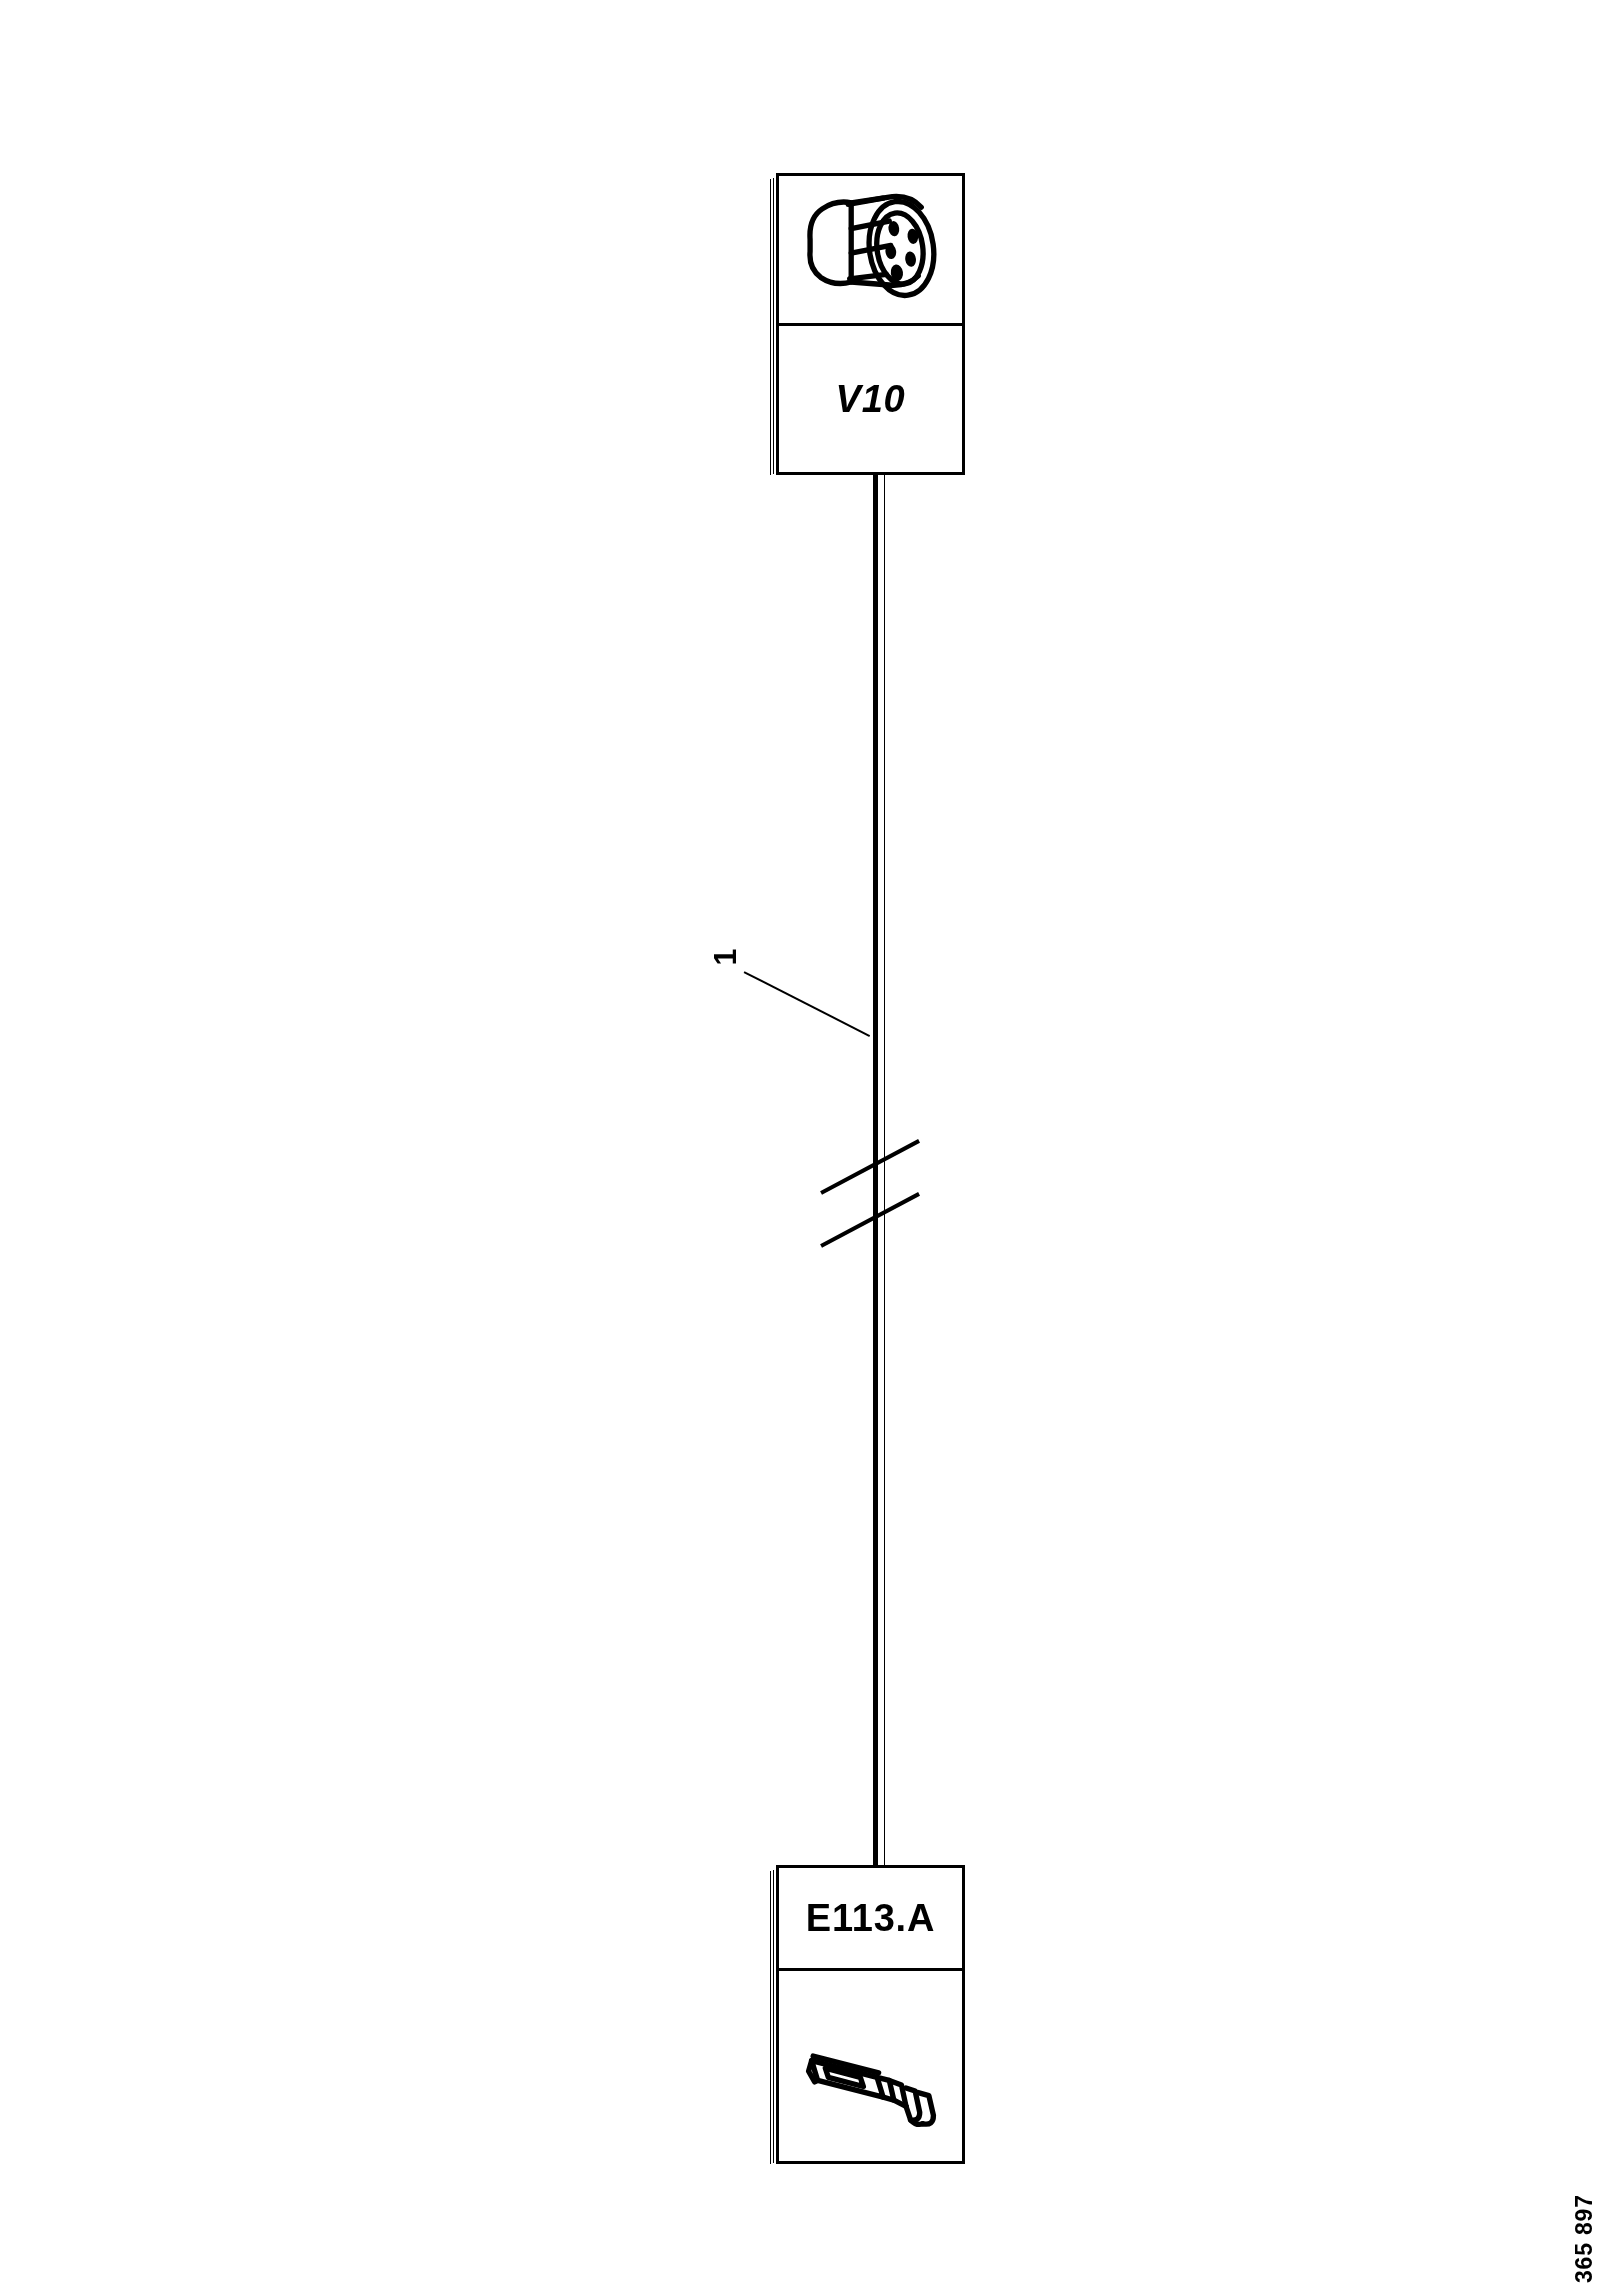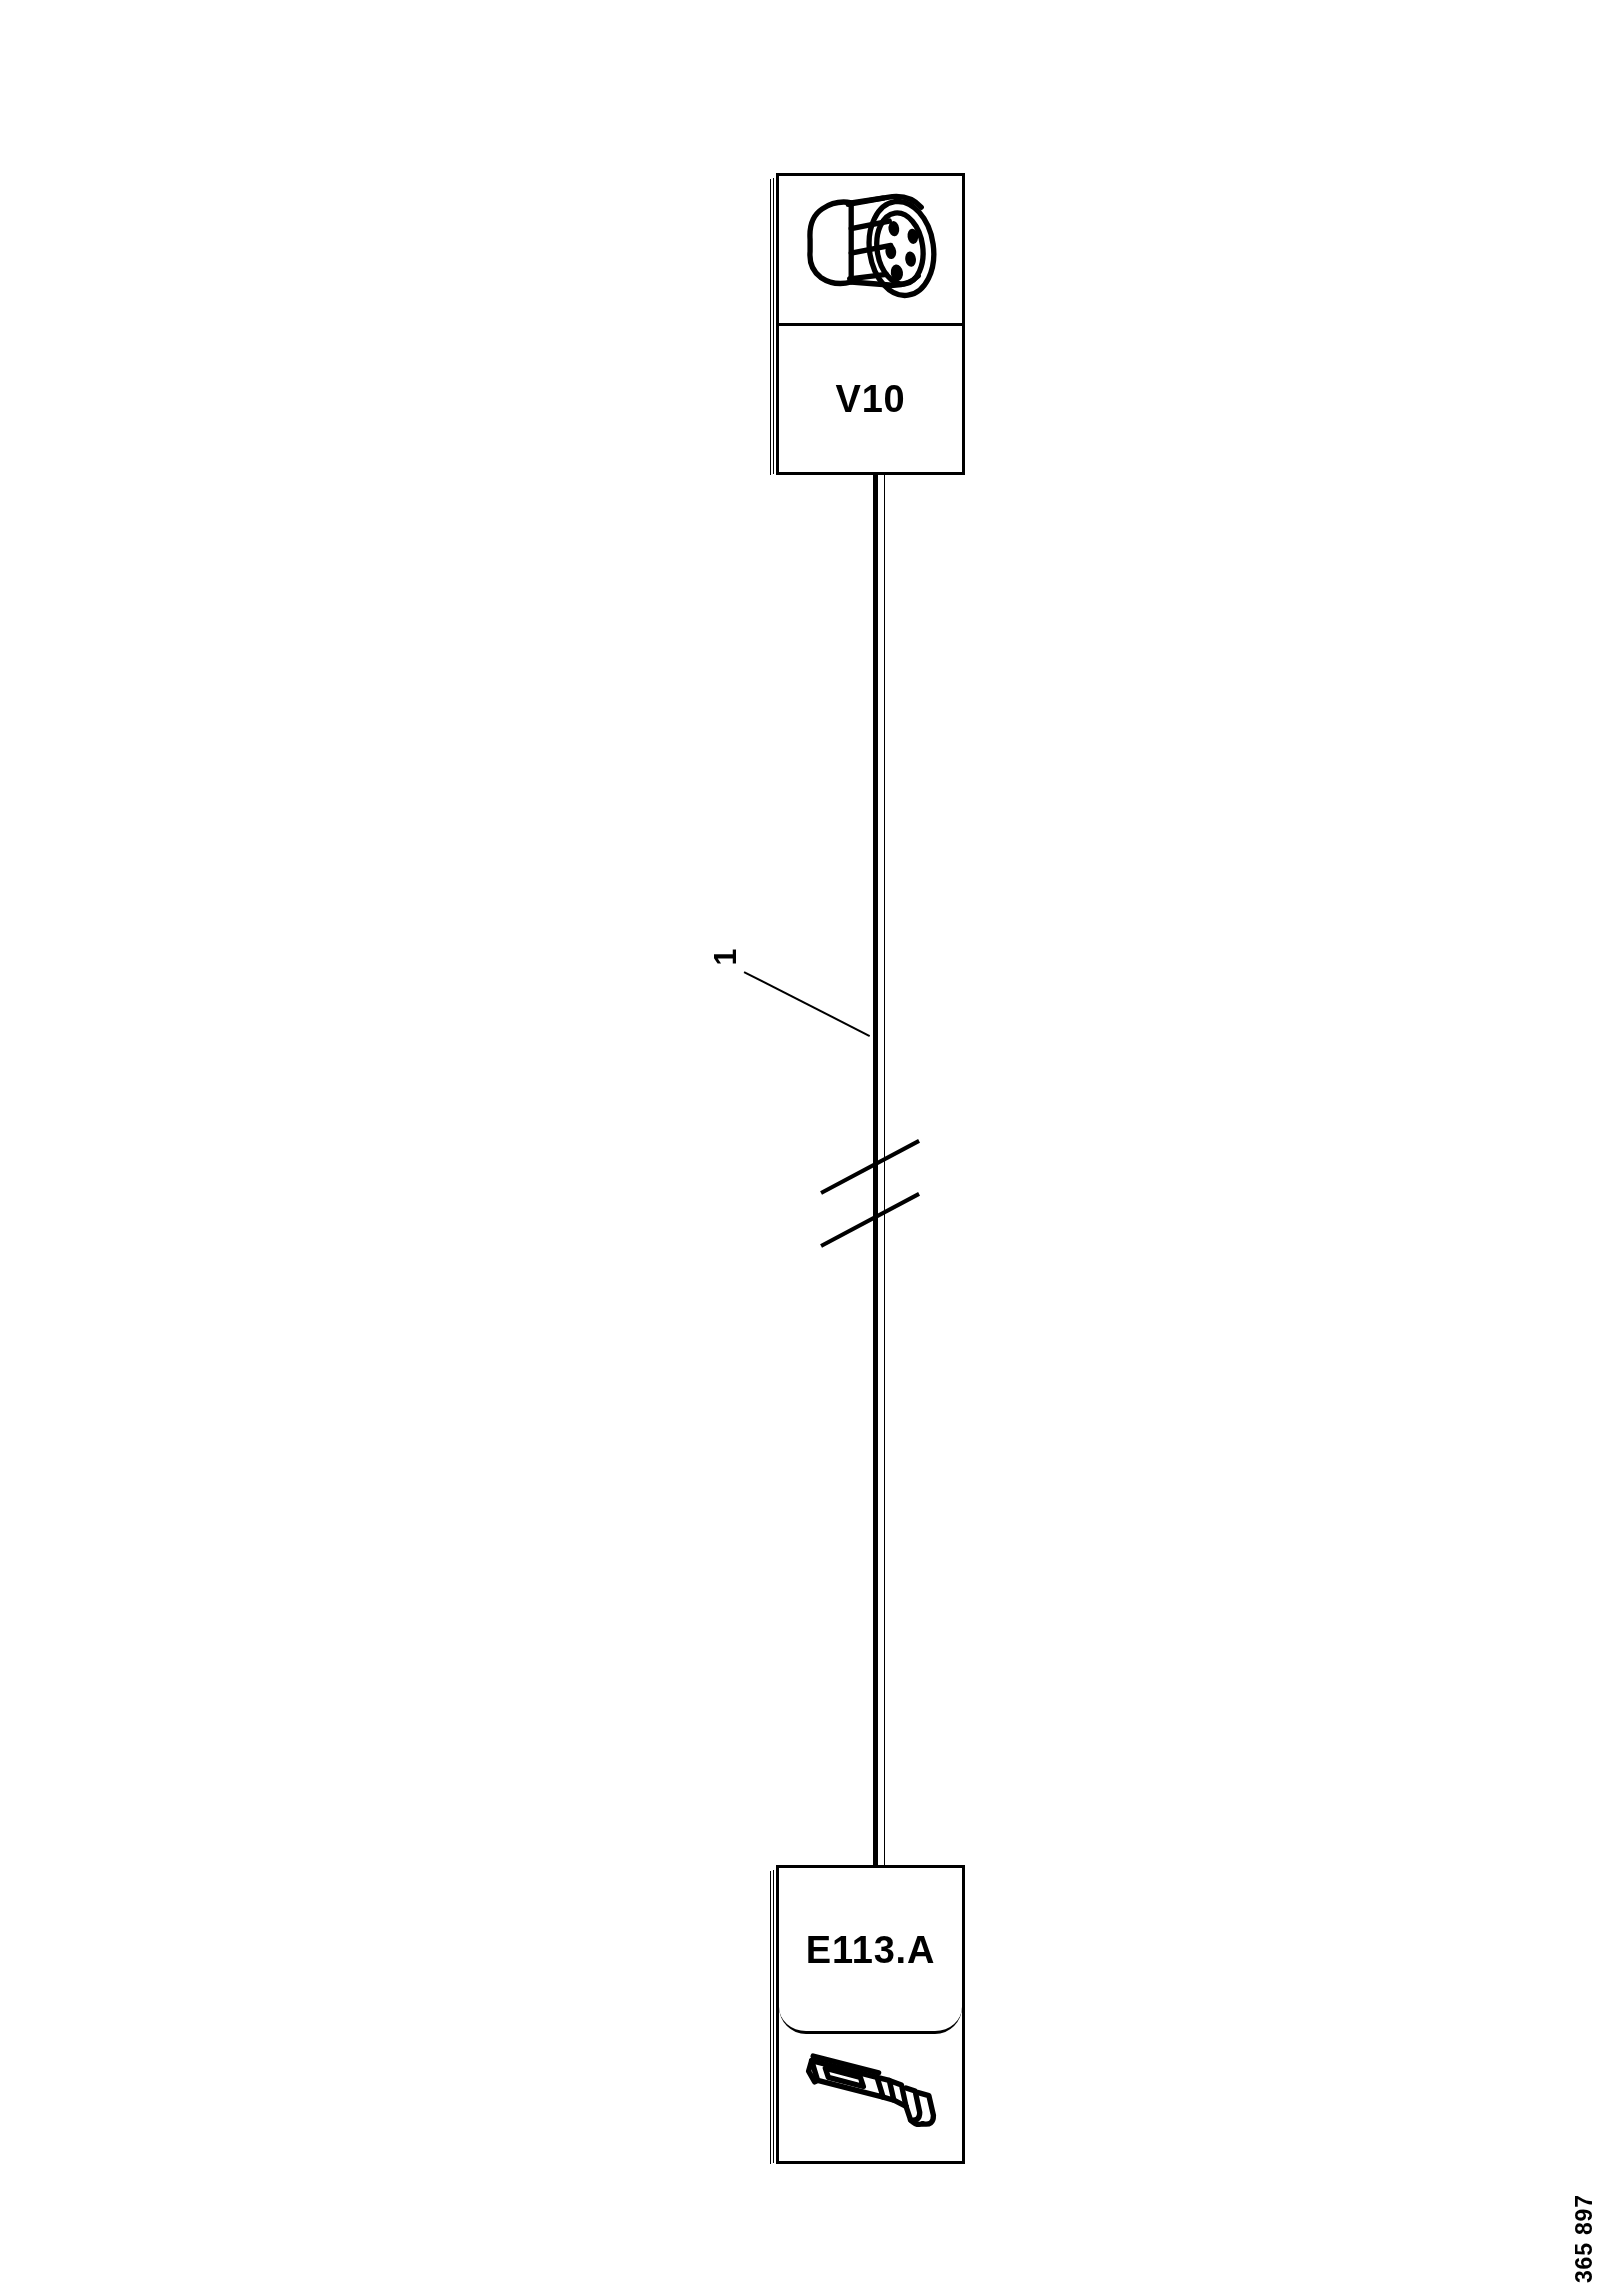--- a/index.html
+++ b/index.html
@@ -151,39 +151,39 @@
             <ellipse cx="118" cy="48" rx="7" ry="10" transform="rotate(-8 118 48)"></ellipse>
             <ellipse cx="143" cy="58" rx="7" ry="10" transform="rotate(-8 143 58)"></ellipse>
             <ellipse cx="114" cy="78" rx="7" ry="10" transform="rotate(-8 114 78)"></ellipse>
             <ellipse cx="140" cy="88" rx="7" ry="10" transform="rotate(-8 140 88)"></ellipse>
             <ellipse cx="122" cy="106" rx="8" ry="11" transform="rotate(-8 122 106)"></ellipse>
           </g>
         </svg>
       </span>
     </div>
 
-    <div class="cell" style="top:150px; height:145px;">
+    <div class="cell" style="top:150px; height:145px;font-style:italic;">
       <span class="comp-label">V10</span>
     </div>
   </div>
 
   <div class="wire" style="left:873px; top:473px; width:4.6px; height:1394px;"></div>
   <div class="wire-hair" style="left:884px; top:473px; height:1394px;"></div>
 
   <div class="break-slash" style="left:821px; top:1191px; width:111px; transform:rotate(-28deg);"></div>
   <div class="break-slash" style="left:821px; top:1244px; width:111px; transform:rotate(-28deg);"></div>
 
   <div class="leader-line" style="left:744px; top:971px; width:141px; transform:rotate(27deg);"></div>
   <div class="wire-num" style="left:710px; top:935px; width:30.5px; height:30.5px;">1</div>
 
   <div class="comp-box" style="left:776px; top:1865px; width:189px; height:299px;">
     <div class="shadow-left"></div>
     <div class="shadow-left2"></div>
 
-    <div class="cell divider-bottom" style="top:0; height:166px;border-radius:27px;">
+    <div class="cell divider-bottom" style="top:0; height:103px;">
       <span class="comp-label">E113.A</span>
     </div>
 
     <div class="cell" style="top:145px; height:147px;">
       <span>
         <svg class="icon-svg" width="134" height="89" viewBox="0 0 176 116">
           <g fill="none" stroke="#000" stroke-width="7" stroke-linejoin="round" stroke-linecap="round">
 
             <path d="M10 24 L96 46 L104 72 L18 50 Z"></path>
 

